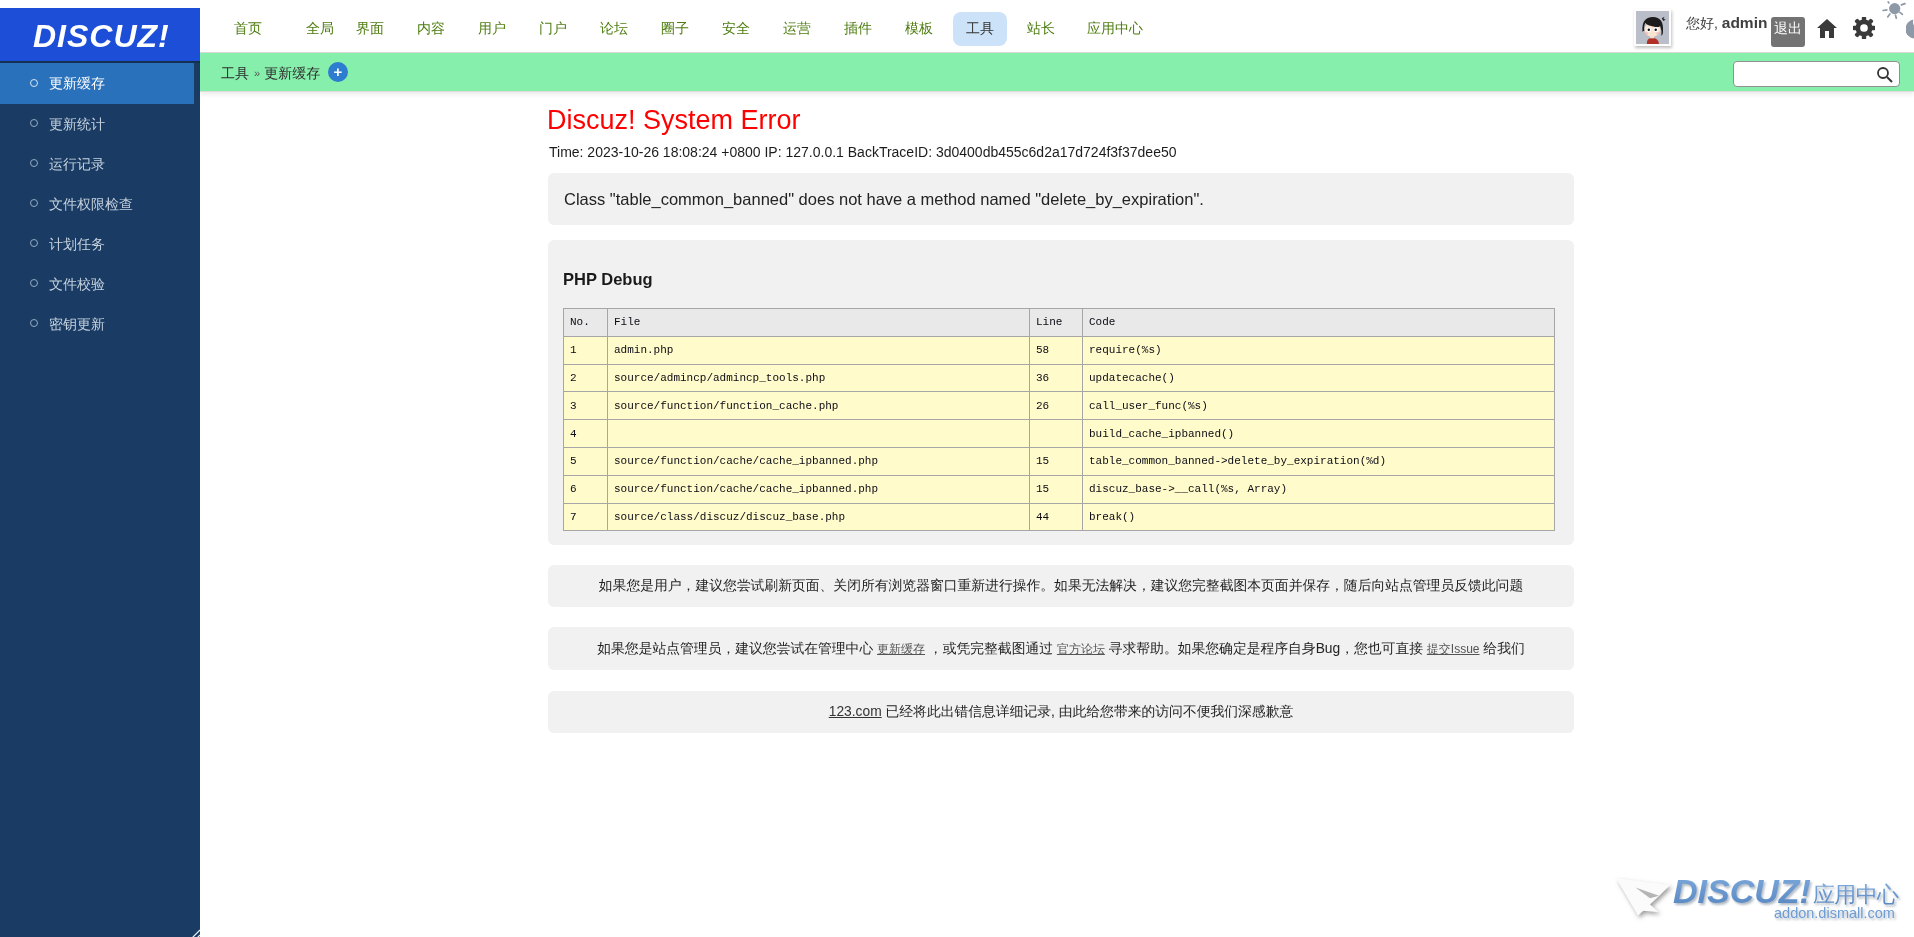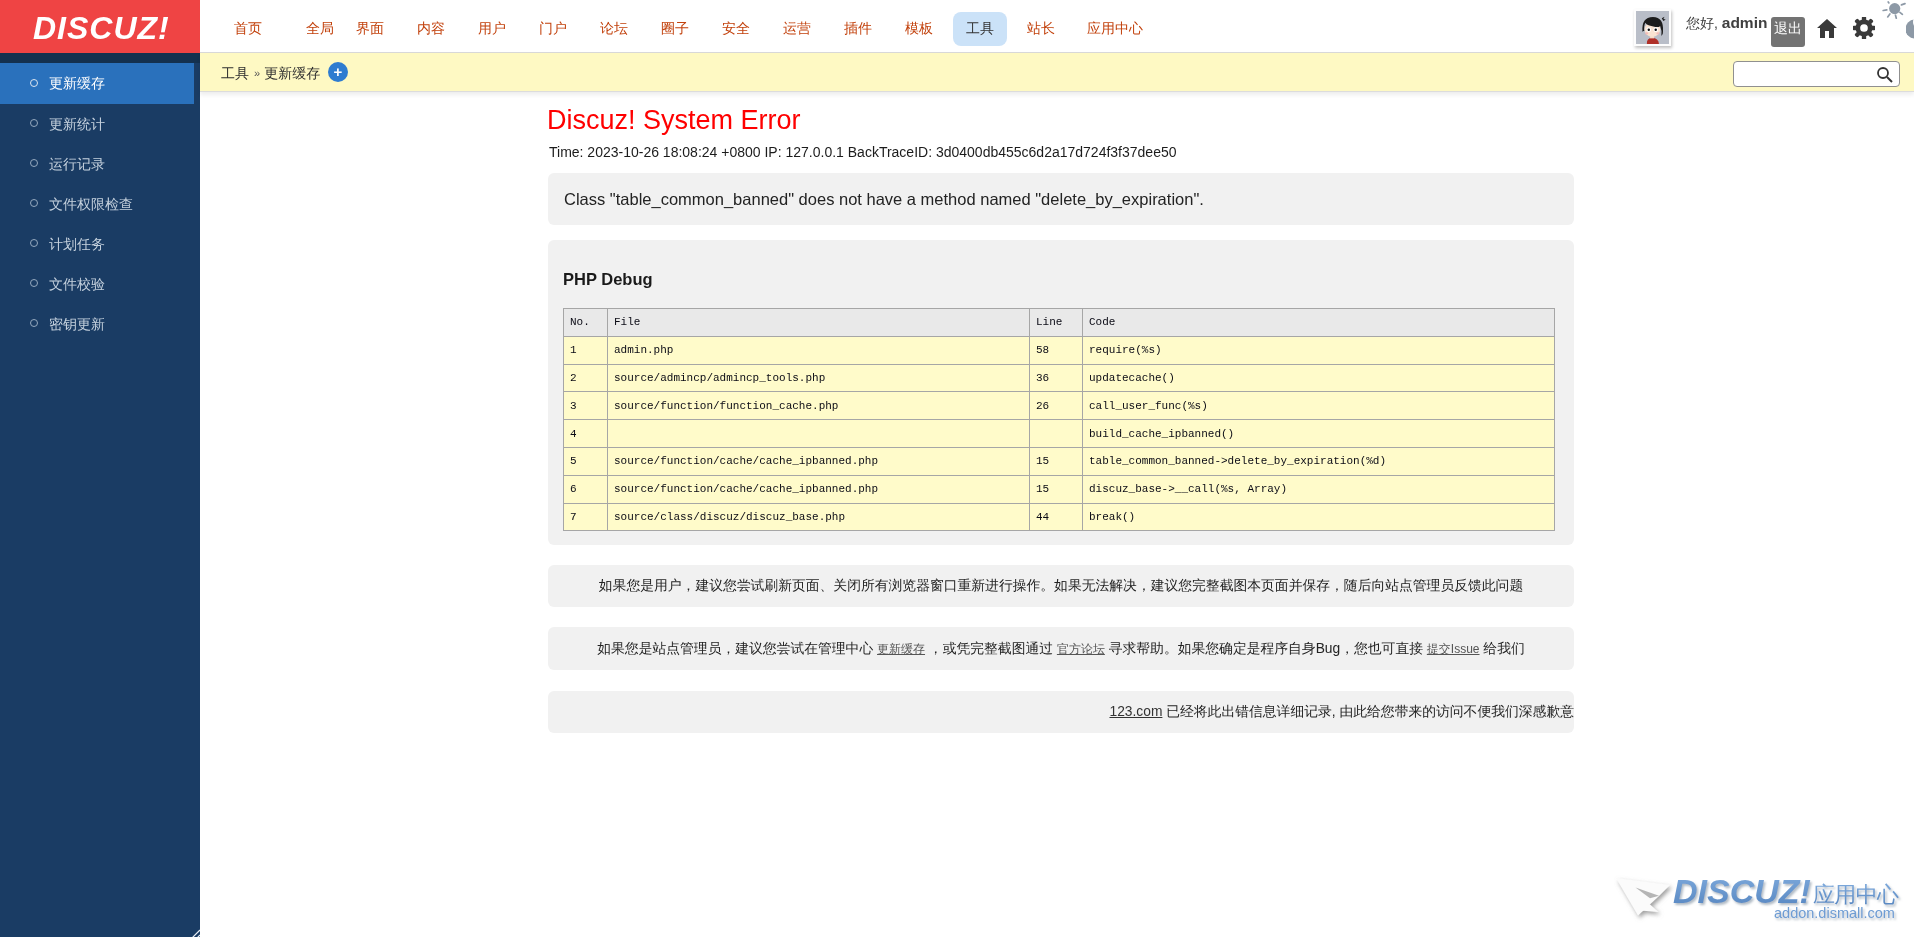--- a/index.html
+++ b/index.html
@@ -3,36 +3,36 @@
 <meta charset="utf-8">
 <title>Discuz! System Error</title>
 <style>
 * { margin:0; padding:0; box-sizing:border-box; }
 html,body { width:1914px; height:937px; overflow:hidden; }
 body { font-family:"Liberation Sans", sans-serif; background:#fff; position:relative; }
 #page { position:absolute; left:0; top:0; width:1914px; height:937px; }
 
 
 .header { position:absolute; left:0; top:0; width:1914px; height:53px; background:#fff; border-bottom:1px solid #d8d8d8; z-index:5; }
-.logo { position:absolute; left:0; top:0; width:200px; height:53px; background:#ef4444; color:#fff; overflow:hidden;text-align:center; }
+.logo { position:absolute; left:0; top:8px; width:200px; height:53px; background:#1d4ed8; color:#fff; overflow:hidden;text-align:center; }
 .logo span { position:absolute; left:33px; top:10px; font-size:32px; font-weight:bold; font-style:italic; letter-spacing:1px; }
-.nav a { position:absolute; top:29px; transform:translate(-50%,-50%); font-size:14px; color:#c2410c; text-decoration:none; white-space:nowrap; }
+.nav a { position:absolute; top:29px; transform:translate(-50%,-50%); font-size:14px; color:#4d7c0f; text-decoration:none; white-space:nowrap; }
 .nav a.on { background:#cbe2f8; padding:8px 13px; border-radius:8px; color:#333; }
 .uinfo { position:absolute; top:0; left:1630px; height:53px; }
 .avatar { position:absolute; left:4px; top:9px; border:2px solid #fdfdfd; box-shadow:1px 2px 3px rgba(0,0,0,.25); }
 .hello { position:absolute; left:56px; top:14px; font-size:14px; color:#404040; white-space:nowrap; }
 .hello b { font-size:15.5px; }
 .logout { position:absolute; left:141px; top:17px; width:34px; height:30px; background:#737373; color:#fff; font-size:14px; text-align:center; line-height:22px; border-radius:3px; }
 .ichome { position:absolute; left:187px; top:19px; }
 .icgear { position:absolute; left:223px; top:17px; }
 .icsun  { position:absolute; left:250px; top:0px; }
 .icmoon { position:absolute; left:276px; top:19px; }
 
 
-.crumbbar { position:absolute; left:200px; top:53px; width:1714px; height:39px; background:#fef9c3; border-bottom:1px solid #dcdcdc; box-shadow:0 3px 4px rgba(0,0,0,.07); z-index:4; }
+.crumbbar { position:absolute; left:200px; top:53px; width:1714px; height:39px; background:#86efac; border-bottom:1px solid #dcdcdc; box-shadow:0 3px 4px rgba(0,0,0,.07); z-index:4; }
 .crumb { position:absolute; left:21px; top:12px; font-size:14px; color:#2e2e2e; }
 .crumb .sep { color:#555; margin:0 4px 0 5px; font-size:11px; vertical-align:1px; }
 .plusbtn { position:absolute; left:128px; top:9px; width:20px; height:20px; border-radius:50%; background:#2e7cd0; color:#fff; font-size:15px; font-weight:bold; text-align:center; line-height:19px; }
 .search { position:absolute; left:1533px; top:8px; width:167px; height:26px; background:#fff; border:1px solid #909090; border-radius:4px; }
 .search svg { position:absolute; right:6px; top:4px; }
 
 
 .sidebar { position:absolute; left:0; top:53px; width:200px; height:884px; background:#1a3c64; }
 .sidebar .topstrip { position:absolute; left:0; top:0; width:200px; height:10px; background:#14314f; }
 .menu { position:absolute; left:0; top:10px; width:194px; }
@@ -51,21 +51,21 @@
 .gbox2 h3 { position:absolute; left:15px; top:30px; font-size:16.5px; color:#1a1a1a; }
 .dbgtable { position:absolute; left:15px; top:68px; border-collapse:collapse; font-family:"Liberation Mono", monospace; font-size:11px; color:#0a0a14; }
 .dbgtable td { border:1px solid #a6a6a6; background:#fffbca; height:27.8px; padding:0 0 0 6px; }
 .dbgtable tr.hd td { background:#e9e9e9; }
 .dbgtable .c1 { width:44px; }
 .dbgtable .c2 { width:422px; }
 .dbgtable .c3 { width:53px; }
 .dbgtable .c4 { width:472px; }
 .mbox { text-align:center; font-size:13.8px; color:#232323; }
 .mbox a { color:#555; font-size:12px; }
-.mbox3 { font-size:13.8px;text-align:right; }
+.mbox3 { font-size:13.8px; }
 .mbox3 a { color:#333; font-size:13.8px; }
 .gbox3 { top:473px; height:42px; line-height:42px; }
 .gbox4 { top:535px; height:43px; line-height:43px; }
 .gbox5 { top:599px; height:42px; line-height:42px; }
 
 
 .wm { position:absolute; left:1604px; top:872px; }
 </style>
 </head>
 <body>

